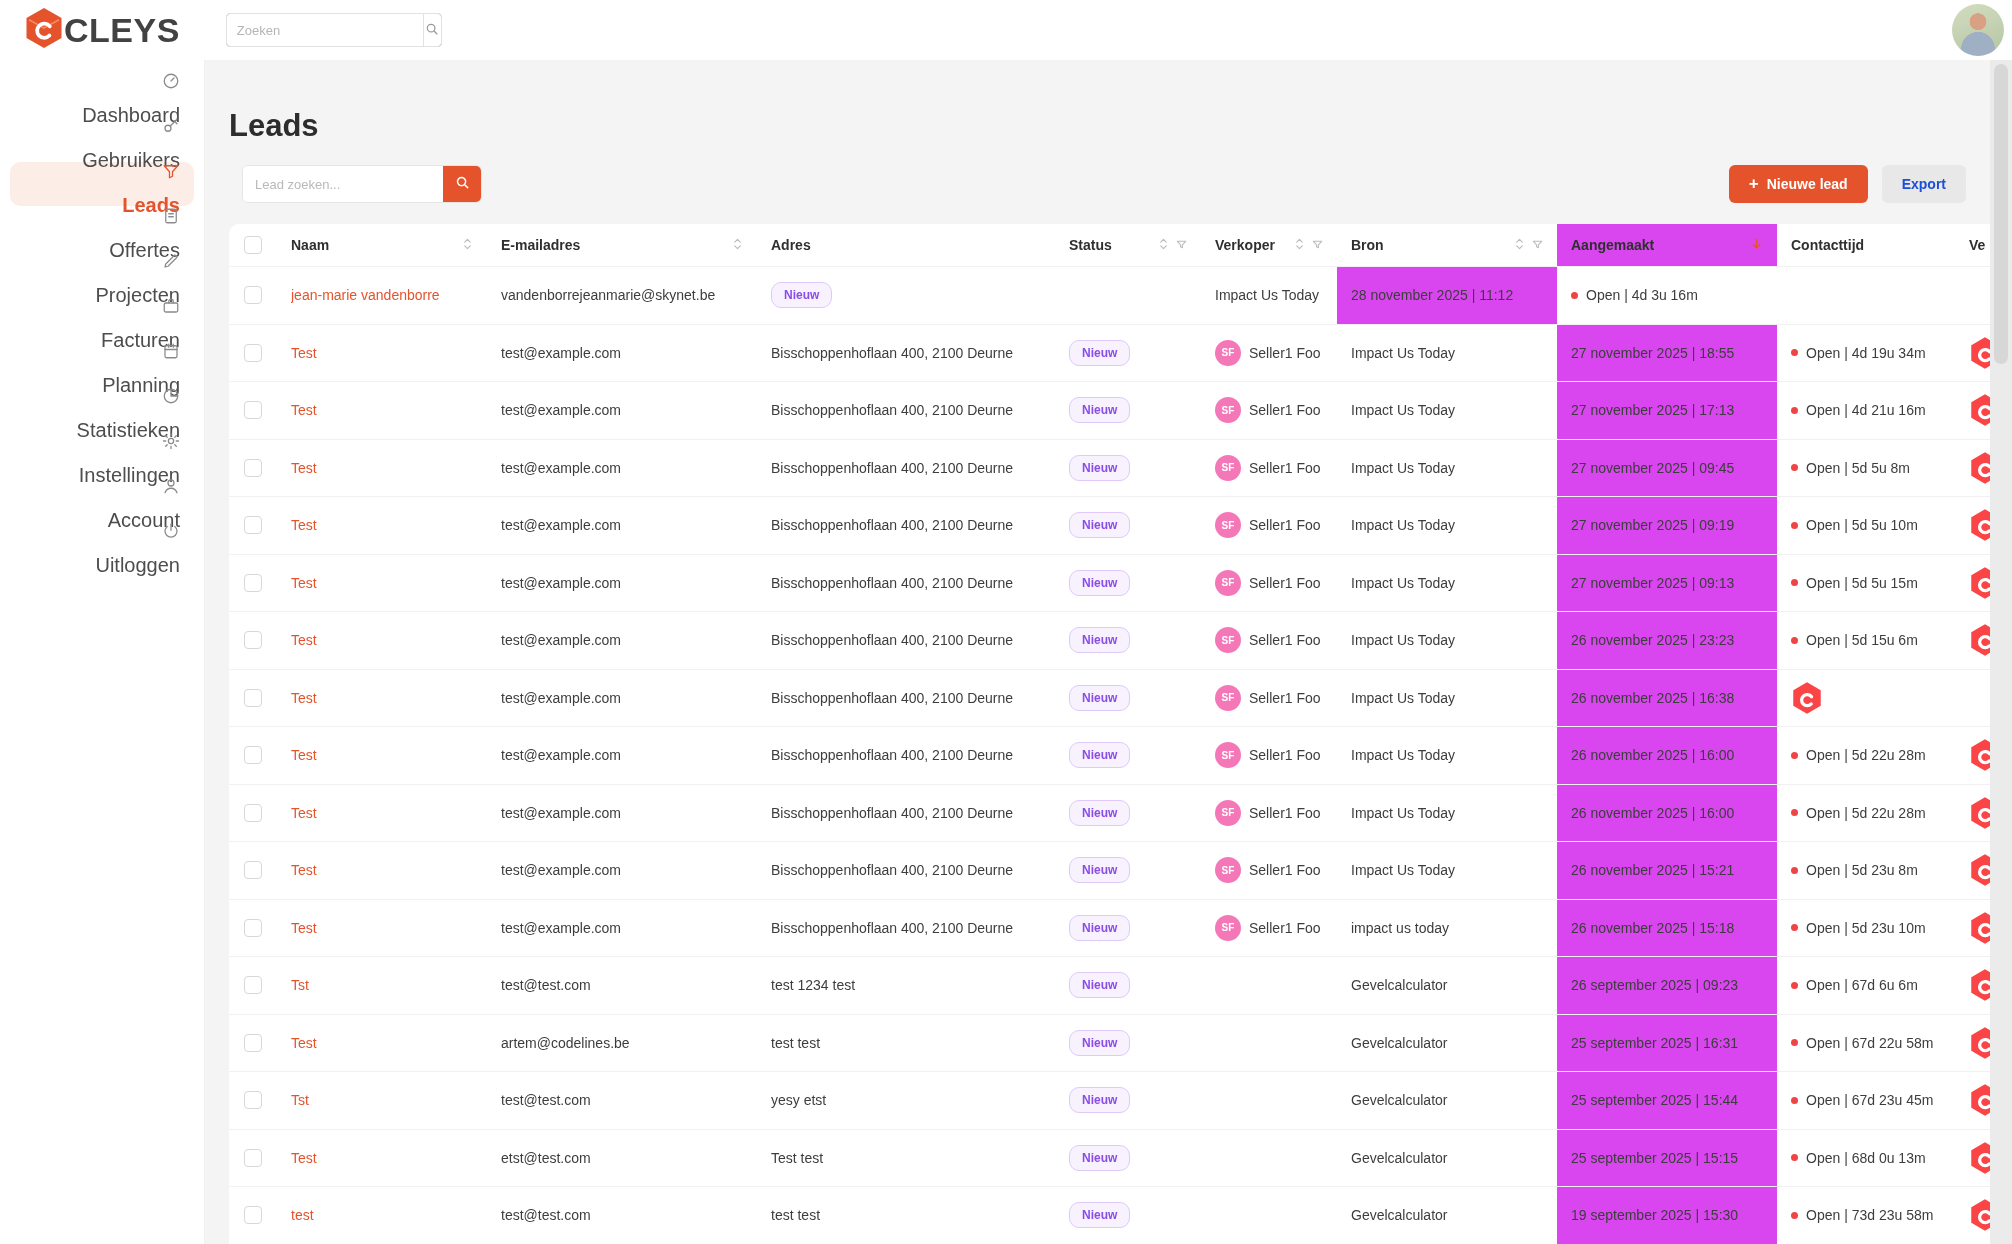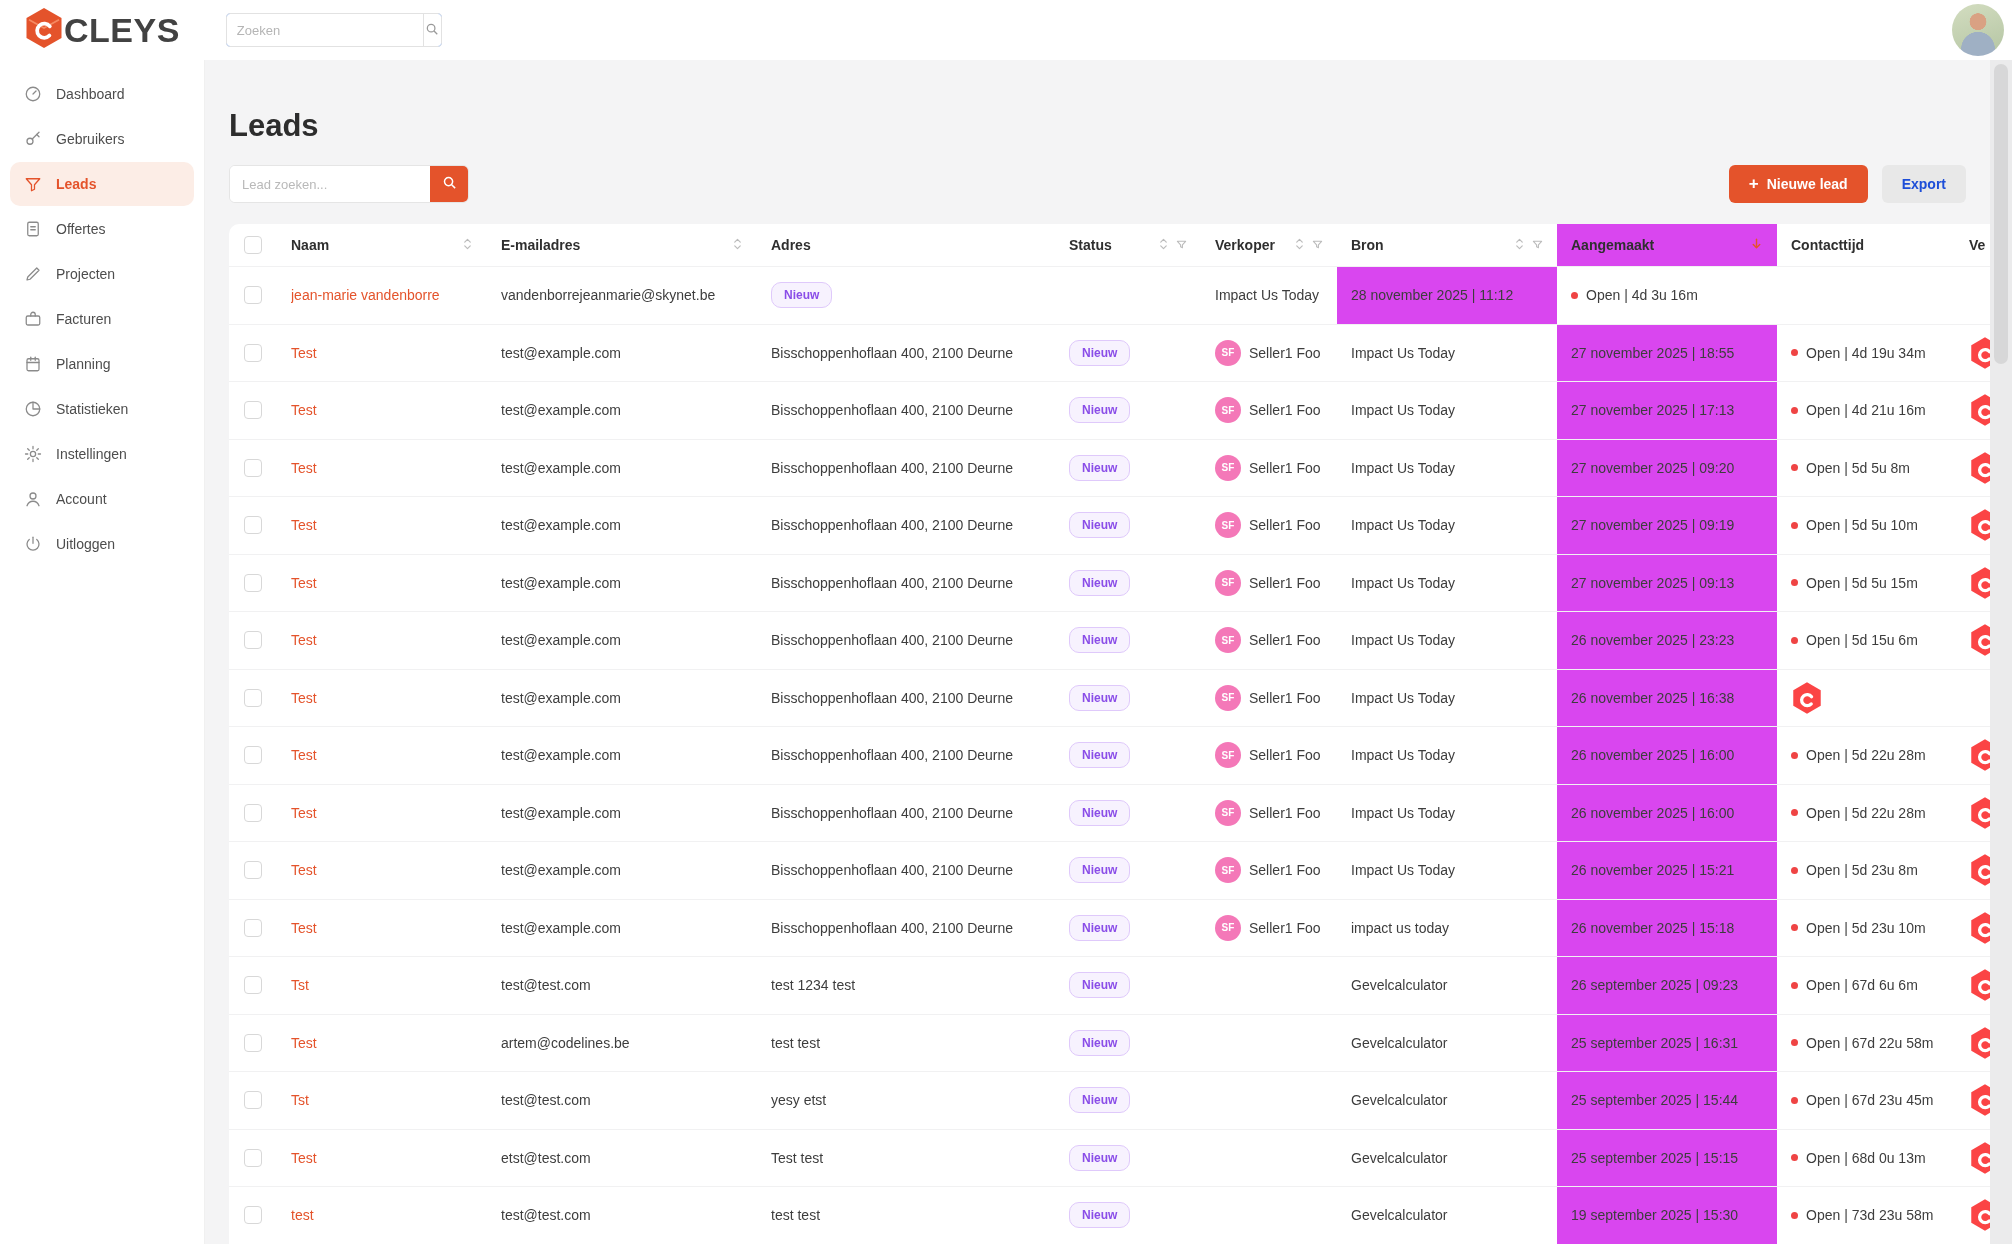--- a/index.html
+++ b/index.html
@@ -22,33 +22,33 @@
     cursor:pointer; overflow:hidden;
     background:
       radial-gradient(circle at 50% 34%, #d9a183 0 19%, rgba(0,0,0,0) 20%),
       radial-gradient(circle at 50% 86%, #9fb0c4 0 32%, rgba(0,0,0,0) 33%),
       linear-gradient(160deg,#d3ddc0,#b4c5a3); }
 
   
   .sidebar { position:fixed; top:60px; left:0; width:205px; bottom:0; background:#fff;
     border-right:1px solid #f0f0f0; padding-top:12px; z-index:5; }
   .side-item { height:44px; margin:0 10px 1px; border-radius:10px; display:flex;
-    align-items:center; gap:14px; padding:0 14px; cursor:pointer;
-    font-size:14px; color:#4d4d4d; }
+    align-items:flex-end; gap:14px; padding:0 14px; cursor:pointer;
+    font-size:20px; color:#4d4d4d;flex-direction:column; }
   .side-item .s-ico { width:18px; height:18px; display:flex; align-items:center; }
   .side-item svg { stroke:#8b8b8b; }
   .side-item.active { background:#fcede6; color:var(--accent,#e4532b); font-weight:600; }
   .side-item.active svg { stroke:var(--accent,#e4532b); }
 
   
   .main { position:absolute; top:60px; left:205px; width:1785px; height:1184px;
     padding:0 24px; overflow:hidden; }
   .page-title { margin-top:48px; font-size:31px; font-weight:800; color:#2d2d2d; }
 
-  .toolbar { margin-top:20px; height:40px; display:flex; align-items:center; }
+  .toolbar { margin-top:20px; height:40px; display:flex; align-items:center;margin-left:13px; }
   .lead-search { width:240px; height:38px; display:flex; border:1px solid #e5e5e5;
     border-radius:6px; background:#fff; overflow:hidden; }
   .lead-search input { flex:1; border:0; outline:none; padding:0 12px; font-size:13px;
     color:#555; font-family:"Liberation Sans",sans-serif; }
   .lead-search input::placeholder { color:#b9b9b9; }
   .lead-search .go { width:48px; border:0; background:var(--accent,#e4532b);
     display:flex; align-items:center; justify-content:center; cursor:pointer; }
   .toolbar .right { margin-left:auto; display:flex; gap:14px; }
   .btn { height:38px; border:0; border-radius:6px; font-size:14px; font-weight:600;
     cursor:pointer; font-family:"Liberation Sans",sans-serif; }
@@ -420,21 +420,21 @@
      <div class="td">
             <span class="badge">Nieuw</span>
           </div>
      <div class="td">
             <span class="seller">
               <span class="seller-avatar">SF</span>
               <span>Seller1 Foo</span>
             </span>
           </div>
      <div class="td">Impact Us Today</div>
-     <div class="td shaded">27 november 2025 | 09:20</div>
+     <div class="td shaded">27 november 2025 | 09:45</div>
      <div class="td">
             <span class="contact"><span class="dot"></span>Open | 5d 5u 8m</span>
           </div>
      <div class="td">
             <span class="mark"><svg width="32" height="34" viewBox="0 0 48 52">
                 <polygon points="24,2 45,14 45,38 24,50 3,38 3,14" fill="#FB4445"></polygon>
                 <path d="M31 24a8.5 8.5 0 1 0-.5 11" stroke="#fff" stroke-width="5" fill="none" stroke-linecap="round"></path>
               </svg></span>
           </div>
         </div>

